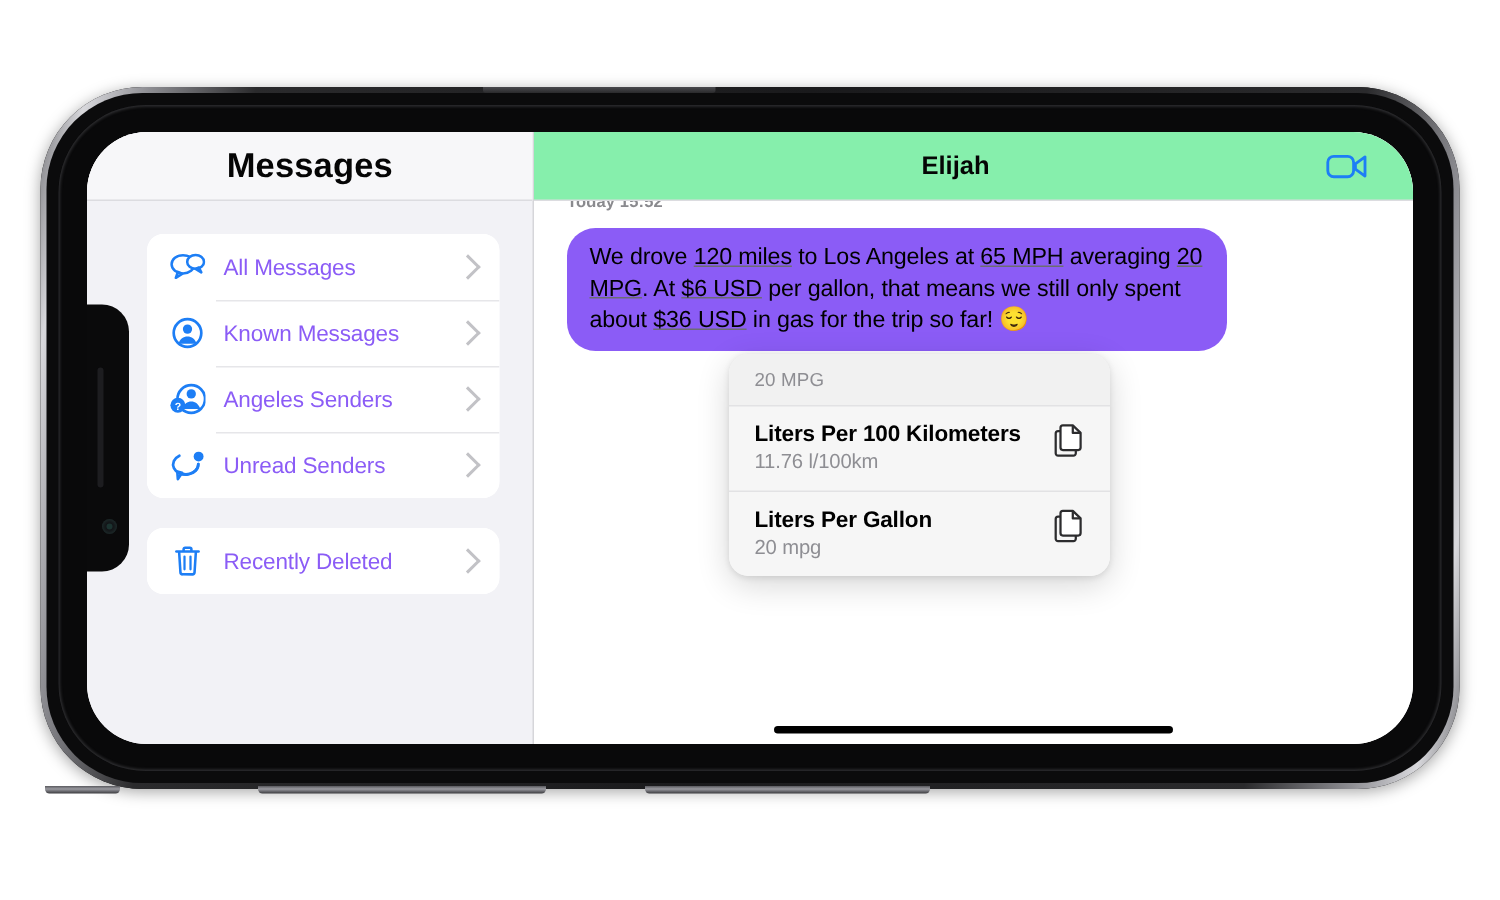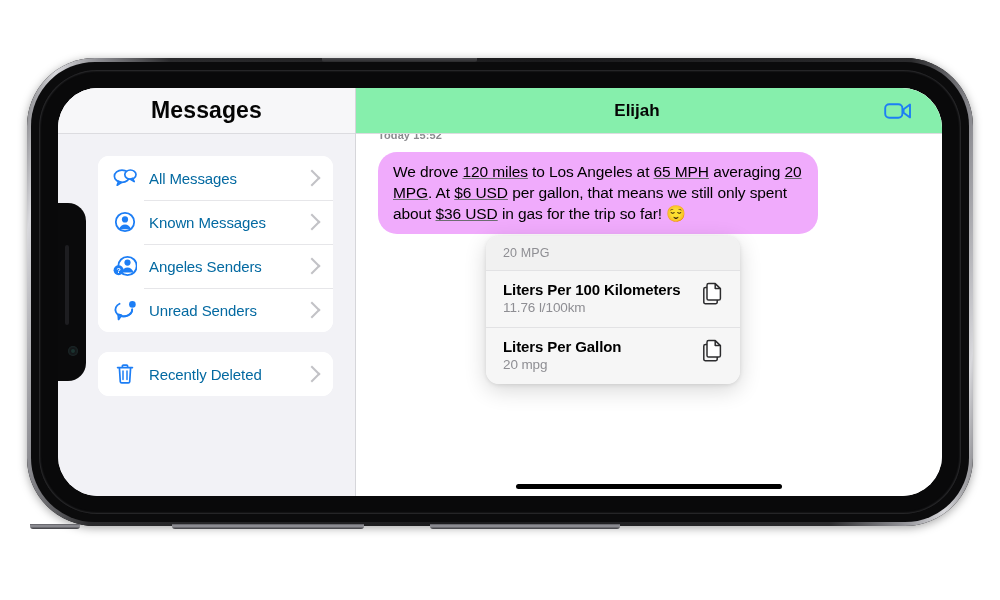--- a/index.html
+++ b/index.html
@@ -151,21 +151,21 @@
     position: absolute;
     left: 46px; right: 0; top: 0;
     height: 1px; background: #e6e6e9;
   }
   .nav-icon {
     width: 26px; height: 24px; flex: none;
     display: flex; align-items: center; justify-content: center;
     margin-right: 11px;
   }
   .nav-label {
-    font-size: 15px; color: #0369a1;
+    font-size: 15px; color: #8b5cf6;
     flex: 1; letter-spacing: -0.1px;
   }
   .chevron {
     width: 12px; height: 12px; flex: none;
     border-right: 2px solid #c2c2c6;
     border-top: 2px solid #c2c2c6;
     transform: rotate(45deg);
     margin-right: 3px;
   }
 
@@ -207,21 +207,21 @@
     color: #8a8a8e;
     font-weight: bold;
     margin-top: -5px;
     height: 15px;
     overflow: hidden;
     letter-spacing: 0.1px;
   }
   #message-bubble {
     margin-top: 8px;
     max-width: 440px;
-    background: #f0abfc;
+    background: #8b5cf6;
     border-radius: 19px;
     padding: 9px 15px 10px 15px;
     font-size: 15.5px;
     line-height: 21px;
     color: #000000;
     letter-spacing: -0.1px;
     position: relative;
   }
   .detected { text-decoration: underline; text-decoration-color: #6d6d72; }
   .emoji { font-size: 16px; }

